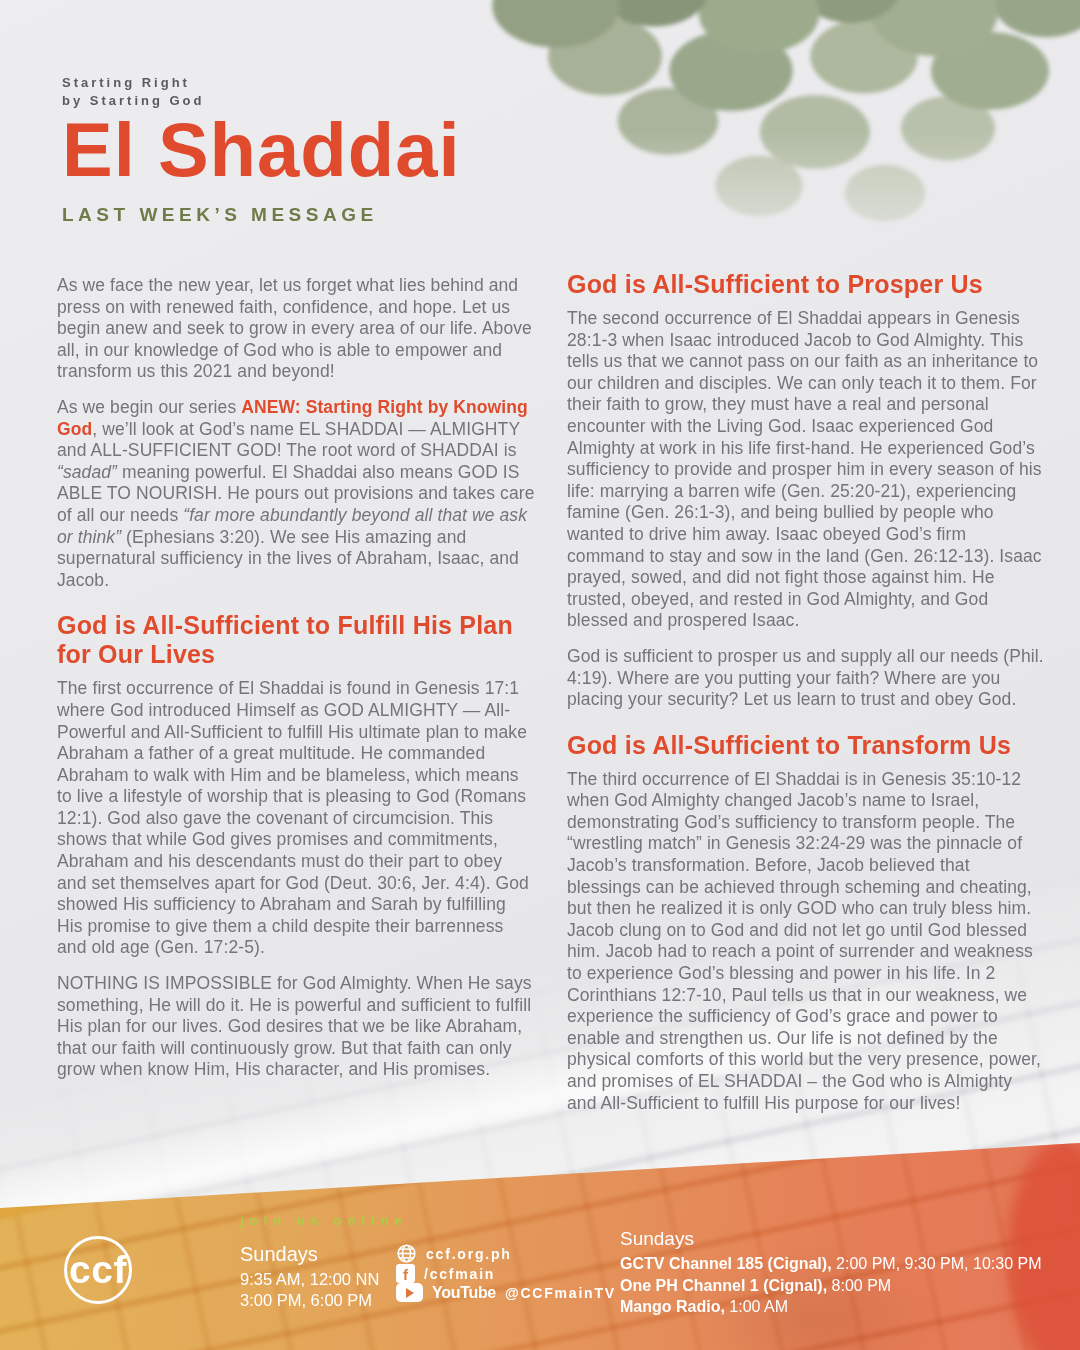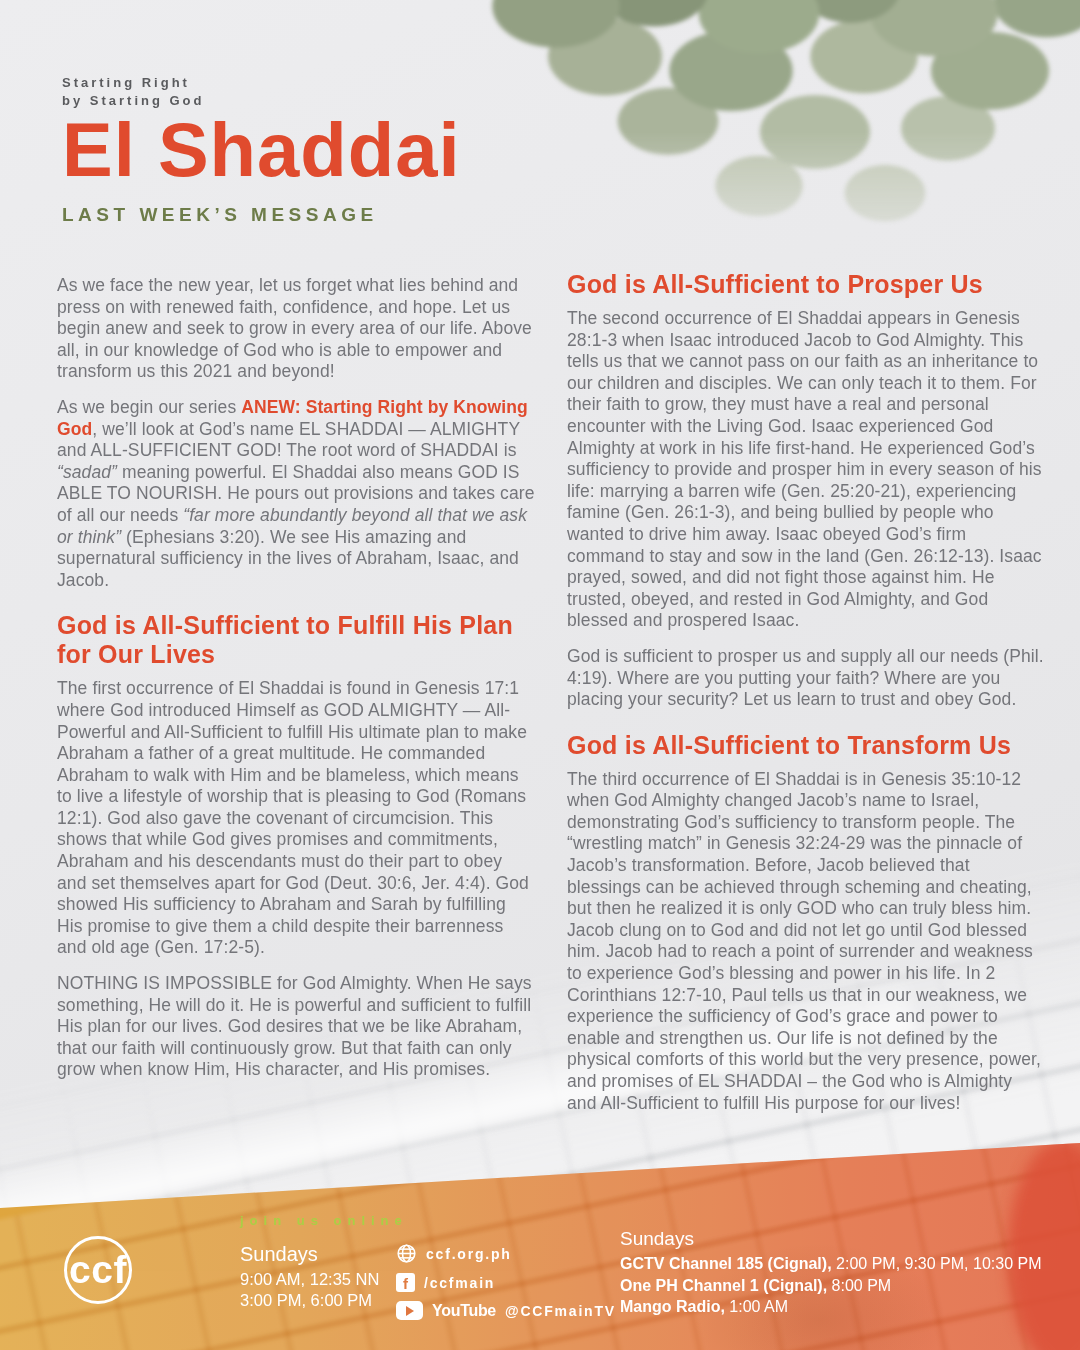--- a/index.html
+++ b/index.html
@@ -85,21 +85,21 @@
   
   .footer-content{position:absolute;left:0;top:0;width:1080px;height:1350px;pointer-events:none;}
   .logo{
     position:absolute;left:64px;top:1236px;width:62px;height:62px;border:3px solid #fff;border-radius:50%;
     display:flex;align-items:center;justify-content:center;color:#fff;font-size:39px;font-weight:700;letter-spacing:.5px;
   }
   .green-h{color:#aacf45;font-size:13px;font-weight:700;letter-spacing:6px;}
   .online{position:absolute;left:240px;top:1213px;}
   .day{color:#fff;font-size:20px;font-weight:400;margin-top:15px;}
   .times{color:#fff;font-size:16.5px;line-height:21px;margin-top:3px;}
-  .socials{position:absolute;left:396px;top:1243px;display:flex;flex-direction:column;gap:9px;}
+  .socials{position:absolute;left:396px;top:1243px;display:flex;flex-direction:column;}
   .social-row{display:flex;align-items:center;gap:9px;color:#fff;}
   .social-label{font-size:14px;font-weight:700;letter-spacing:1.8px;}
   .fb-icon{width:19px;height:19px;background:#fff;border-radius:3px;color:#e07b40;font-size:15px;font-weight:700;display:flex;align-items:flex-end;justify-content:center;line-height:17px;}
   .yt-icon{width:27px;height:19px;background:#fff;border-radius:5px;display:flex;align-items:center;justify-content:center;}
   .yt-icon span{width:0;height:0;border-left:8px solid #e0763f;border-top:5px solid transparent;border-bottom:5px solid transparent;display:block;}
   .yt-word{font-size:16px;font-weight:700;letter-spacing:-.3px;}
   .broadcast{position:absolute;left:620px;top:1213px;}
   .bc-line{color:#fff;font-size:16px;line-height:21.5px;}
   .bc-line b{font-weight:700;}
   .bc-lines{margin-top:3px;}
@@ -151,21 +151,21 @@
   </div>
 
   <div class="footer-content">
 
     <div class="logo">ccf</div>
 
     <div class="online">
       <div class="green-h">join us online</div>
       <div class="day">Sundays</div>
       <div class="times">
-        <div>9:00 AM, 12:35 NN</div>
+        <div>9:35 AM, 12:00 NN</div>
         <div>3:00 PM, 6:00 PM</div>
       </div>
     </div>
 
     <div class="socials">
       <div class="social-row">
         <svg width="21" height="21" viewBox="0 0 24 24">
           <g fill="none" stroke="#ffffff" stroke-width="1.8">
             <circle cx="12" cy="12" r="9.5"></circle>
             <ellipse cx="12" cy="12" rx="4.5" ry="9.5"></ellipse>

